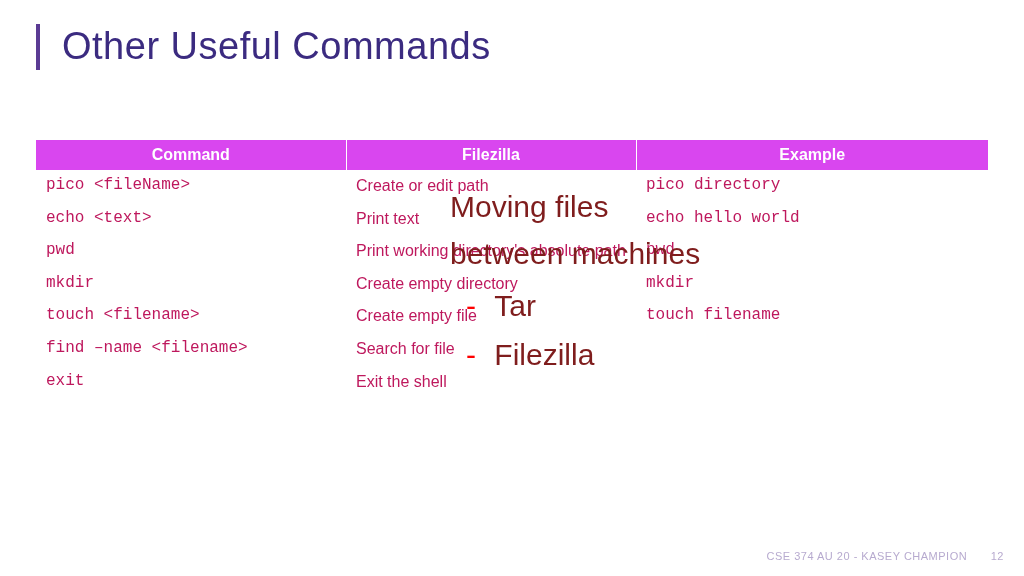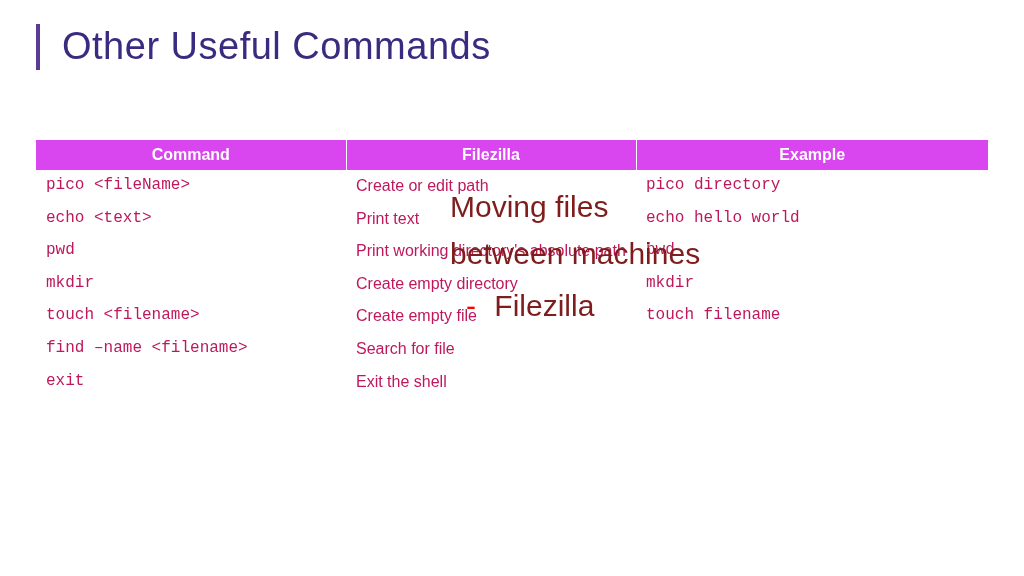--- a/index.html
+++ b/index.html
@@ -85,18 +85,23 @@
       </tr>
     </tbody>
   </table>
 
   <div class="overlay">
     <div class="heading">
       <span>Moving files</span><br>
       <span>between machines</span>
     </div>
     <ul>
+      <li>Tar</li>
       <li>Filezilla</li>
     </ul>
   </div>
 
+  <div class="footer">
+    <span>CSE 374 AU 20 - KASEY CHAMPION</span>
+    <span class="pagenum">12</span>
+  </div>
 
 </div>
 
 </body></html>

